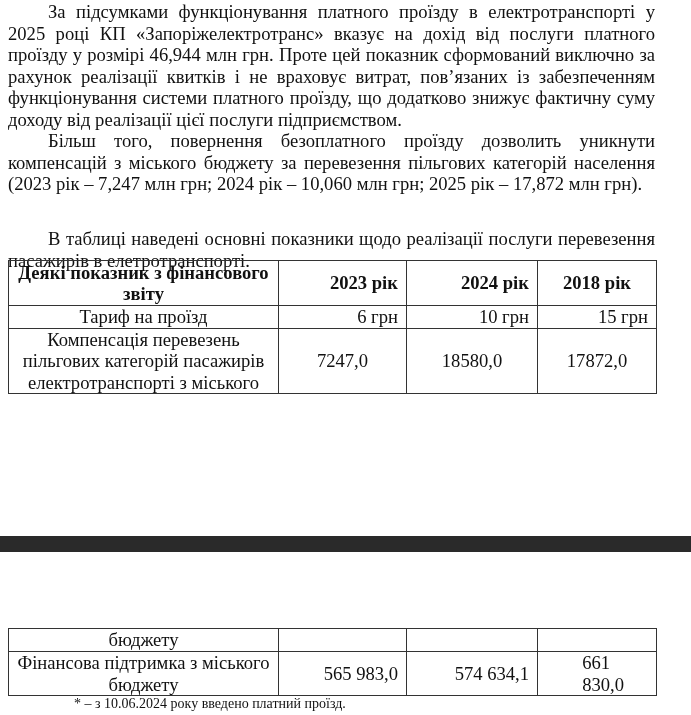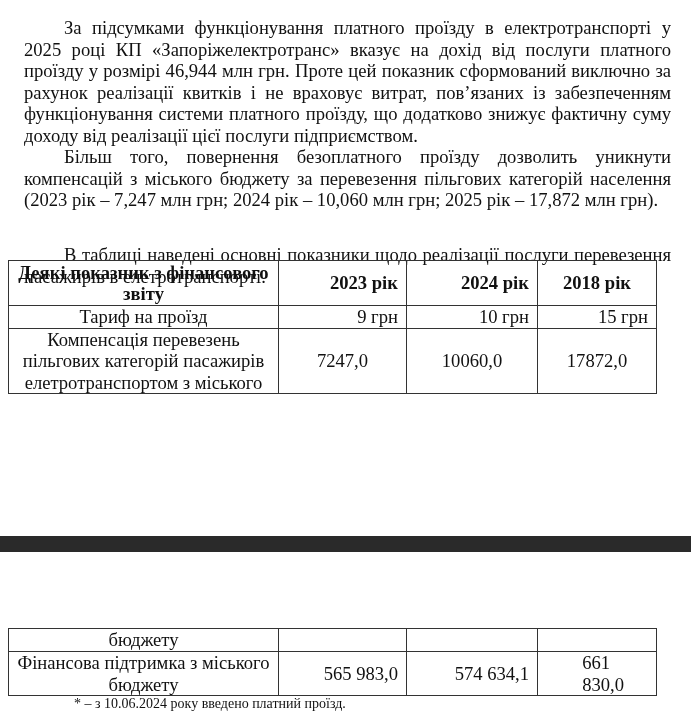--- a/index.html
+++ b/index.html
@@ -4,21 +4,21 @@
 <style>
   html, body { margin: 0; padding: 0; background: #ffffff; }
   body {
     width: 691px; height: 715px; position: relative; overflow: hidden;
     font-family: "Liberation Serif", "DejaVu Serif", serif;
     color: #111;
   }
   .para {
     position: absolute; left: 8px; width: 647px;
     font-size: 18.6px; line-height: 21.5px;
-    text-align: justify; margin: 16px;
+    text-align: justify; margin: 0;
     text-indent: 40px;
   }
   .para.last-left { text-align-last: left; }
   #p1 { top: 1px; }
   #p2 { top: 130px; }
   #p3 { top: 228px; }
 
   table.fin {
     position: absolute; left: 8px; width: 648px;
     border-collapse: collapse; table-layout: fixed;
@@ -67,28 +67,28 @@
     </colgroup>
   <tbody>
       <tr class="hdr-row">
     <th class="lbl">Деякі показник з фінансового звіту</th>
     <th class="num">2023 рік</th>
     <th class="num">2024 рік</th>
     <th class="num c">2018 рік</th>
   </tr>
   <tr class="r-tariff">
     <td class="lbl">Тариф на проїзд</td>
-    <td class="num">9 грн</td>
+    <td class="num">6 грн</td>
     <td class="num">10 грн</td>
     <td class="num">15 грн</td>
   </tr>
   <tr class="r-comp">
-    <td class="lbl">Компенсація перевезень пільгових категорій пасажирів елетротранспортом з міського</td>
+    <td class="lbl">Компенсація перевезень пільгових категорій пасажирів електротранспорті з міського</td>
     <td class="num c">7247,0</td>
-    <td class="num c">10060,0</td>
+    <td class="num c">18580,0</td>
     <td class="num c">17872,0</td>
   </tr>
 </tbody>
   </table>
 
 <div class="band" style="background: rgb(42, 42, 42);"></div>
 
 <table id="t2" class="fin">
   <colgroup>
       <col class="c1">

